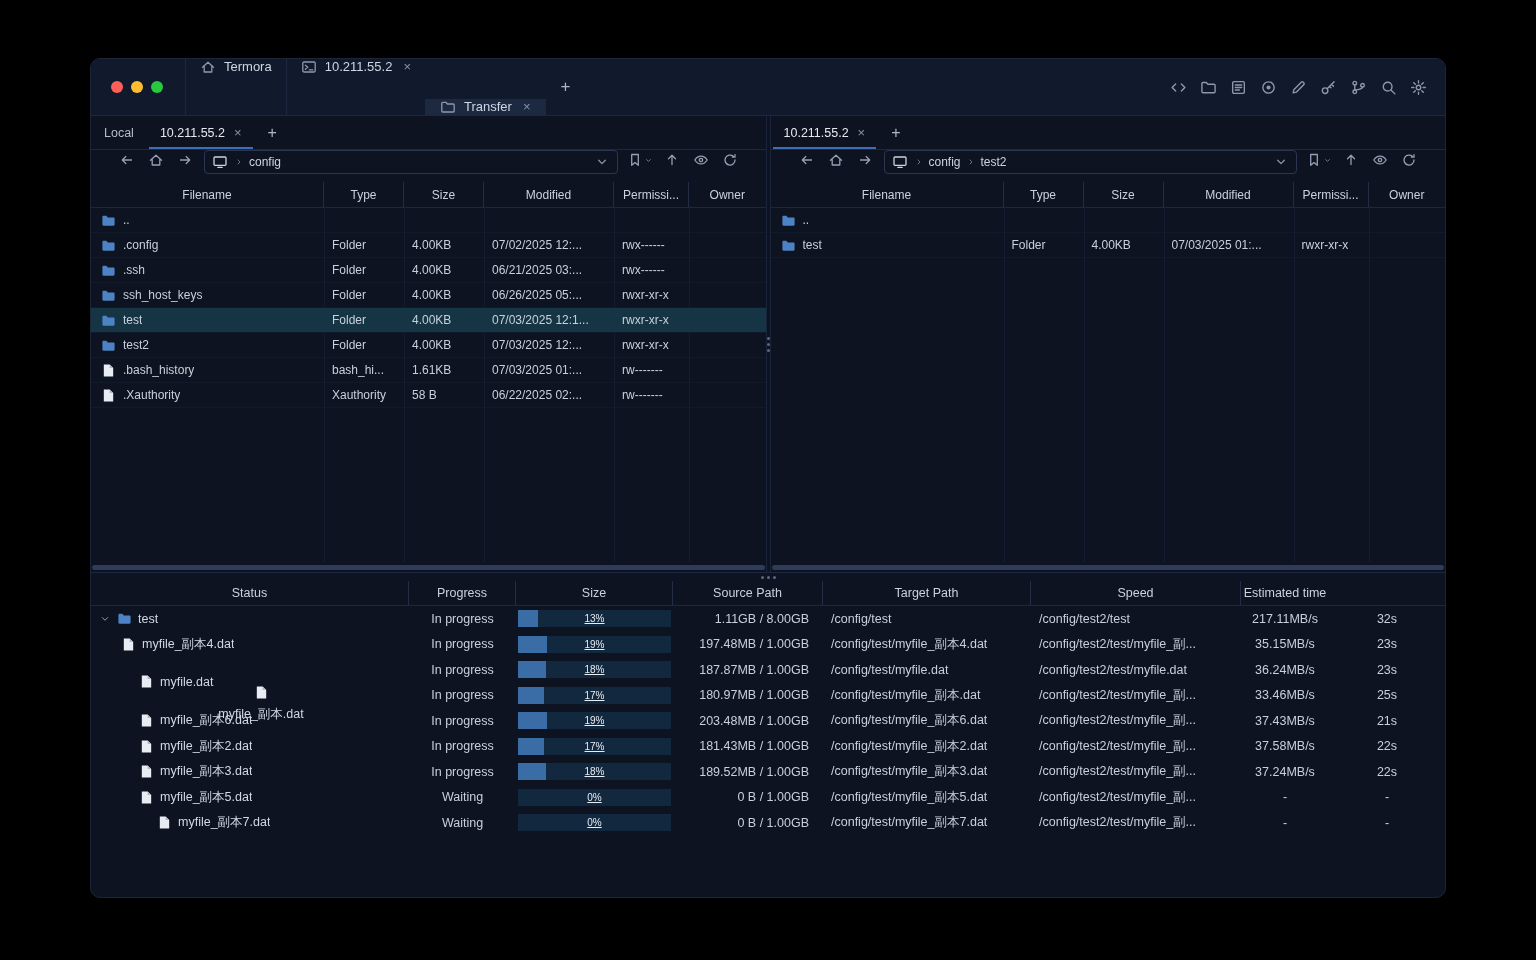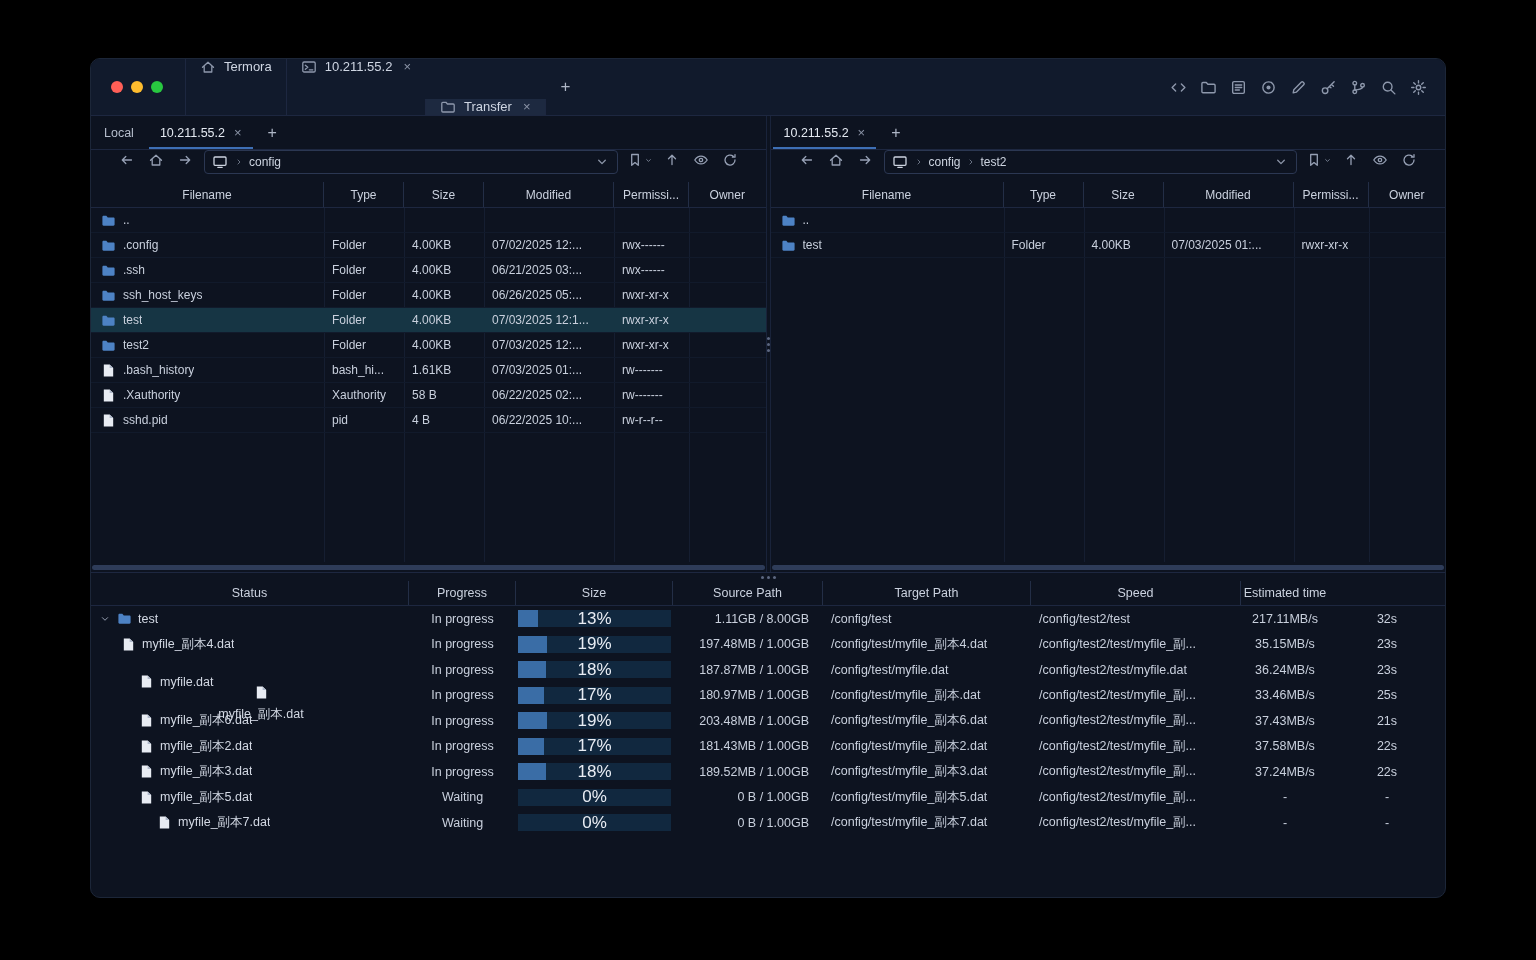--- a/index.html
+++ b/index.html
@@ -72,21 +72,21 @@
   .trow{display:grid;grid-template-columns:318px 107px 157px 150px 208px 210px 88px 1fr;height:25.5px;align-items:center;font-size:12.5px;color:#c9d0dd;}
   .tcell{padding:0 8px;white-space:nowrap;overflow:hidden;}
   .tcell.center{text-align:center;}
   .tcell.right{text-align:right;padding-right:14px;}
   .tname{display:flex;align-items:center;gap:6px;color:#d3d9e4;}
   .chev-sp{display:inline-block;width:12px;flex:0 0 12px;}
   .xs2{color:#9aa3b5;}
   .pcell{padding:0 2px;}
   .pbar{position:relative;height:17px;background:#11283f;overflow:hidden;}
   .pfill{position:absolute;left:0;top:0;bottom:0;background:#3a6da6;}
-  .plabel{position:absolute;inset:0;display:flex;align-items:center;justify-content:center;font-size:17px;color:#e9edf4;}
+  .plabel{position:absolute;inset:0;display:flex;align-items:center;justify-content:center;font-size:10px;color:#e9edf4;text-decoration:underline;}
 </style>
 </head>
 <body>
 
 <div class="window">
 
   <div class="titlebar">
     <div class="traffic">
       <span class="dot red"></span>
       <span class="dot yellow"></span>
@@ -390,36 +390,20 @@
                     <path fill="#e8ecf3" d="M3 1.5h6.2L13 5.3v9.2H3z"></path>
                     <path fill="#aeb8ca" d="M9.2 1.5 13 5.3H9.2z"></path>
                   </svg>
                 </span>
                 <span class="fname">.Xauthority</span>
               </div>
               <div class="fcell">Xauthority</div>
               <div class="fcell">58 B</div>
               <div class="fcell">06/22/2025 02:...</div>
               <div class="fcell">rw-------</div>
-              <div class="fcell"></div>
-            </div>
-            <div class="frow">
-              <div class="fcell name">
-                <span class="fi" data-icon="file-doc">
-                  <svg viewBox="0 0 16 16">
-                    <path fill="#e8ecf3" d="M3 1.5h6.2L13 5.3v9.2H3z"></path>
-                    <path fill="#aeb8ca" d="M9.2 1.5 13 5.3H9.2z"></path>
-                  </svg>
-                </span>
-                <span class="fname">sshd.pid</span>
-              </div>
-              <div class="fcell">pid</div>
-              <div class="fcell">4 B</div>
-              <div class="fcell">06/22/2025 10:...</div>
-              <div class="fcell">rw-r--r--</div>
               <div class="fcell"></div>
             </div>
           </div>
       </div>
       <div class="hscroll">
           <div class="thumb"></div>
         </div>
     </section>
 
     <div class="vsplit">

